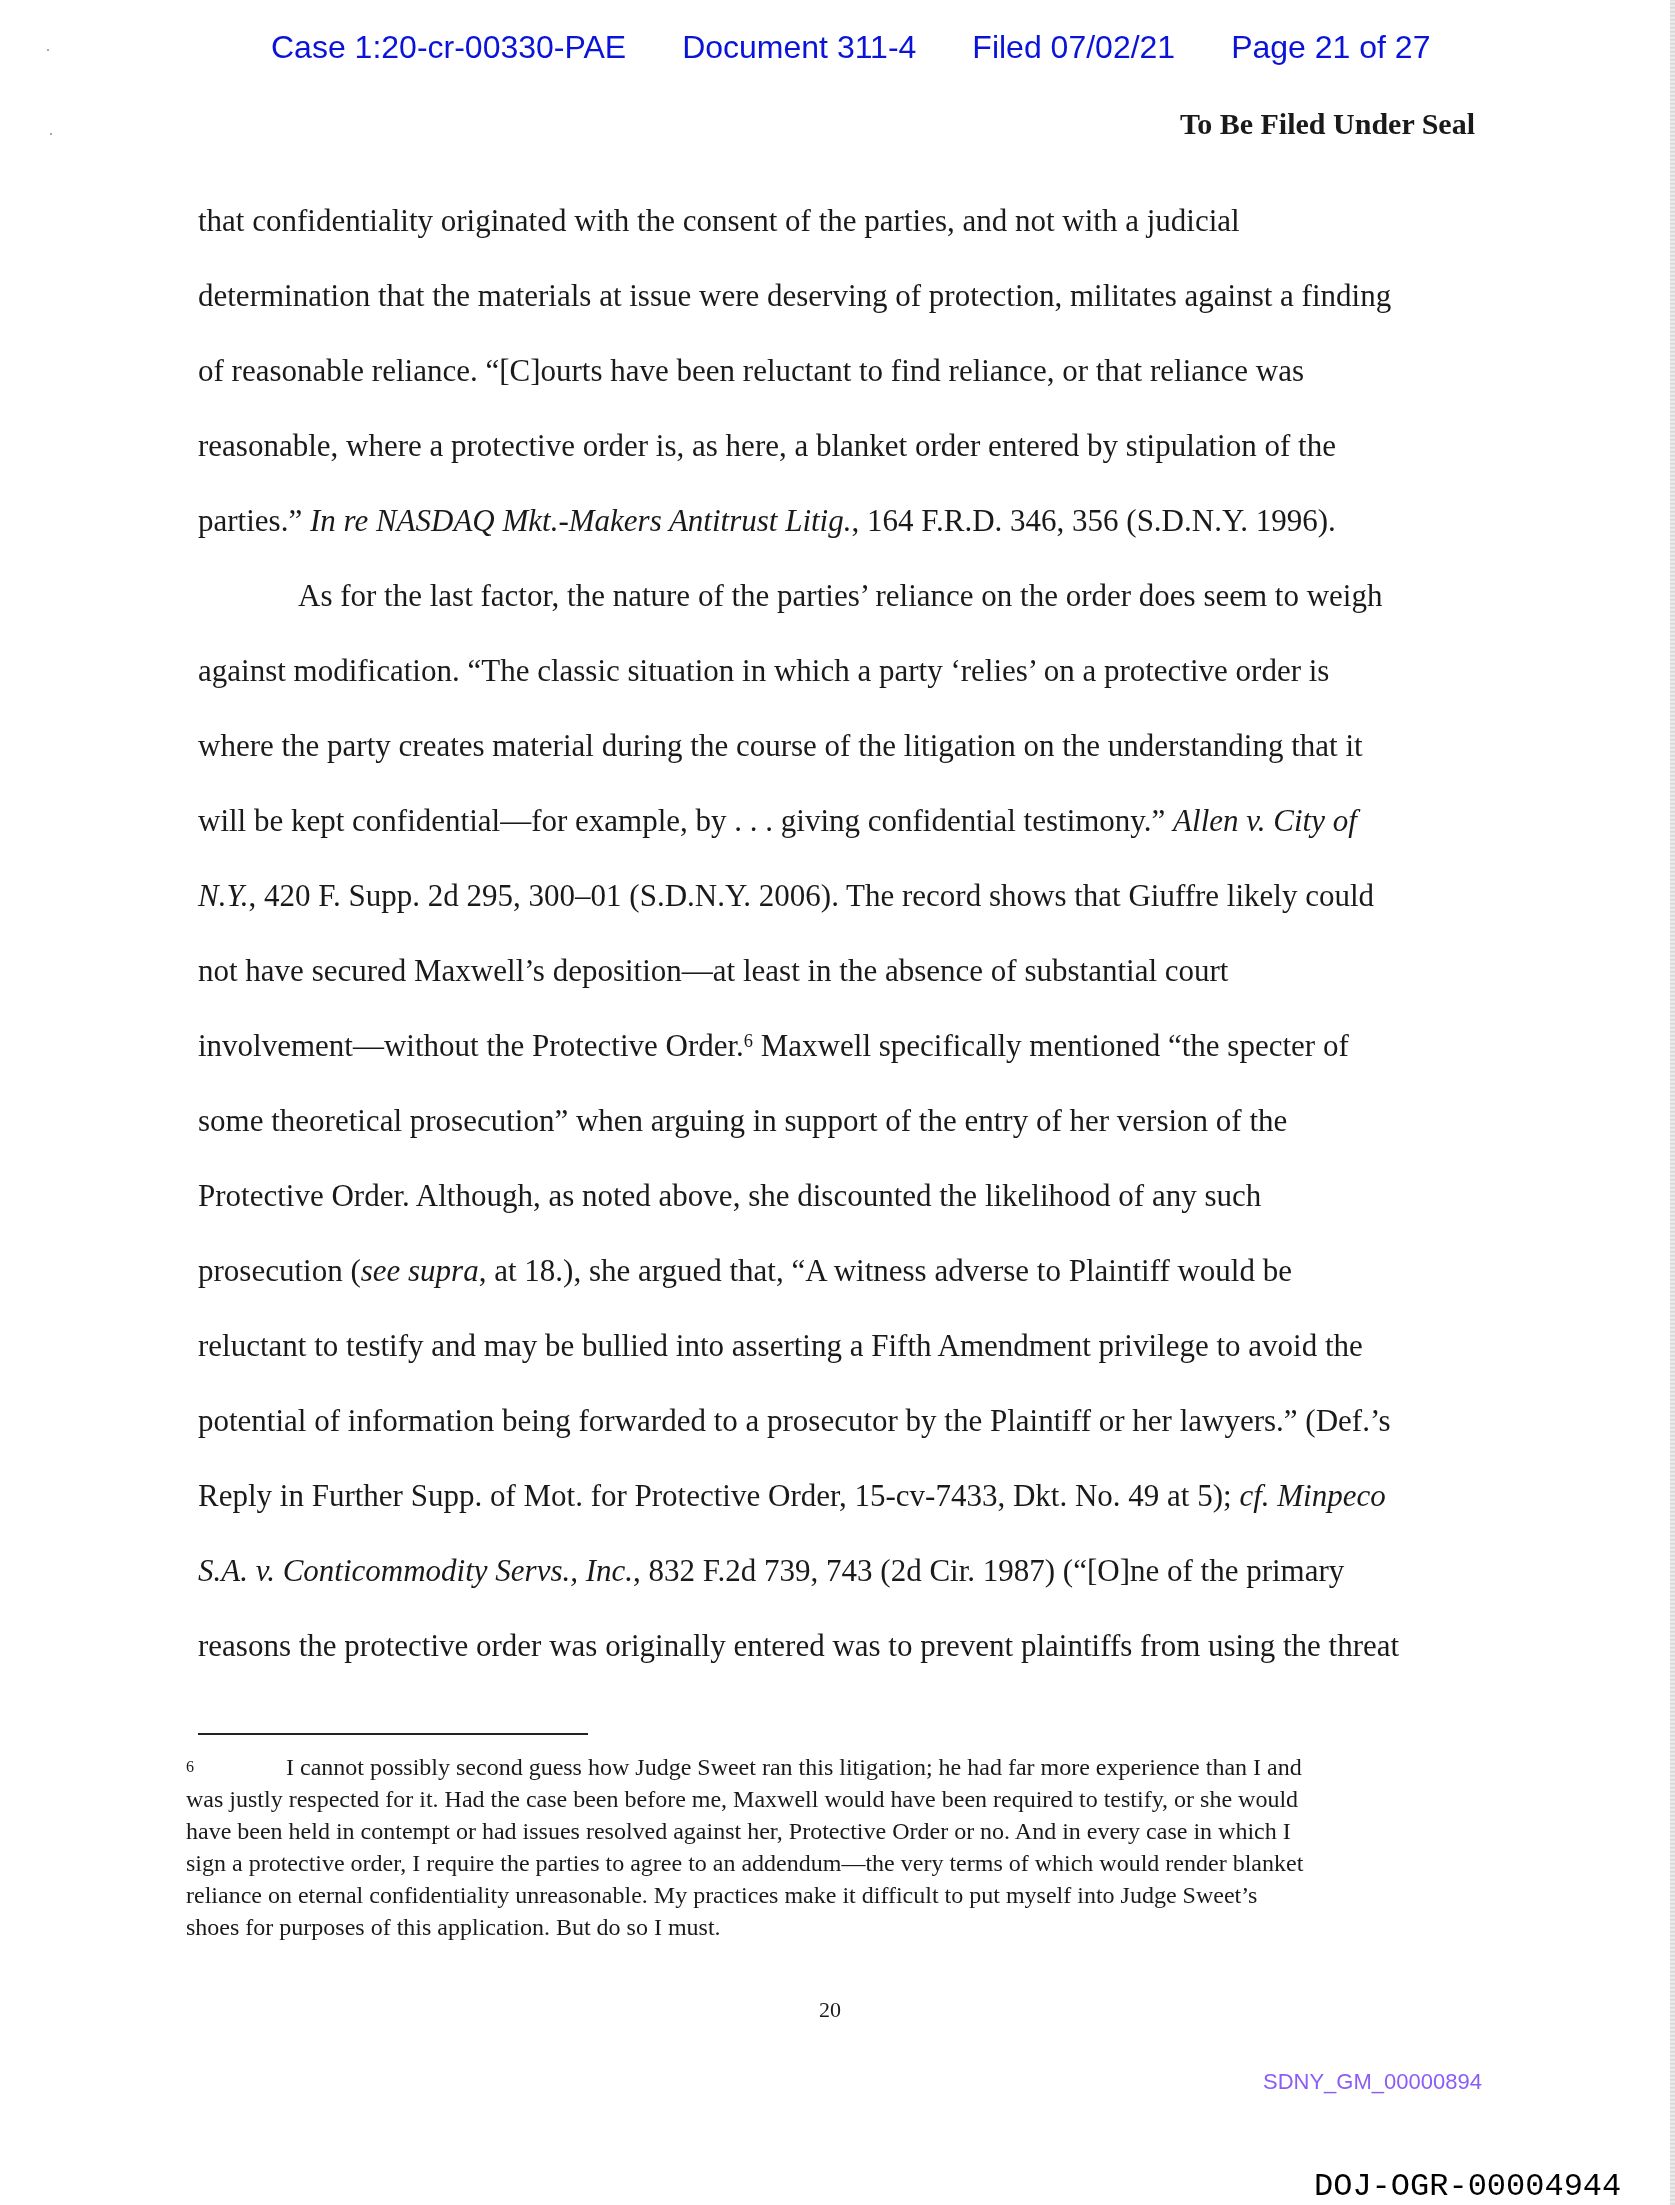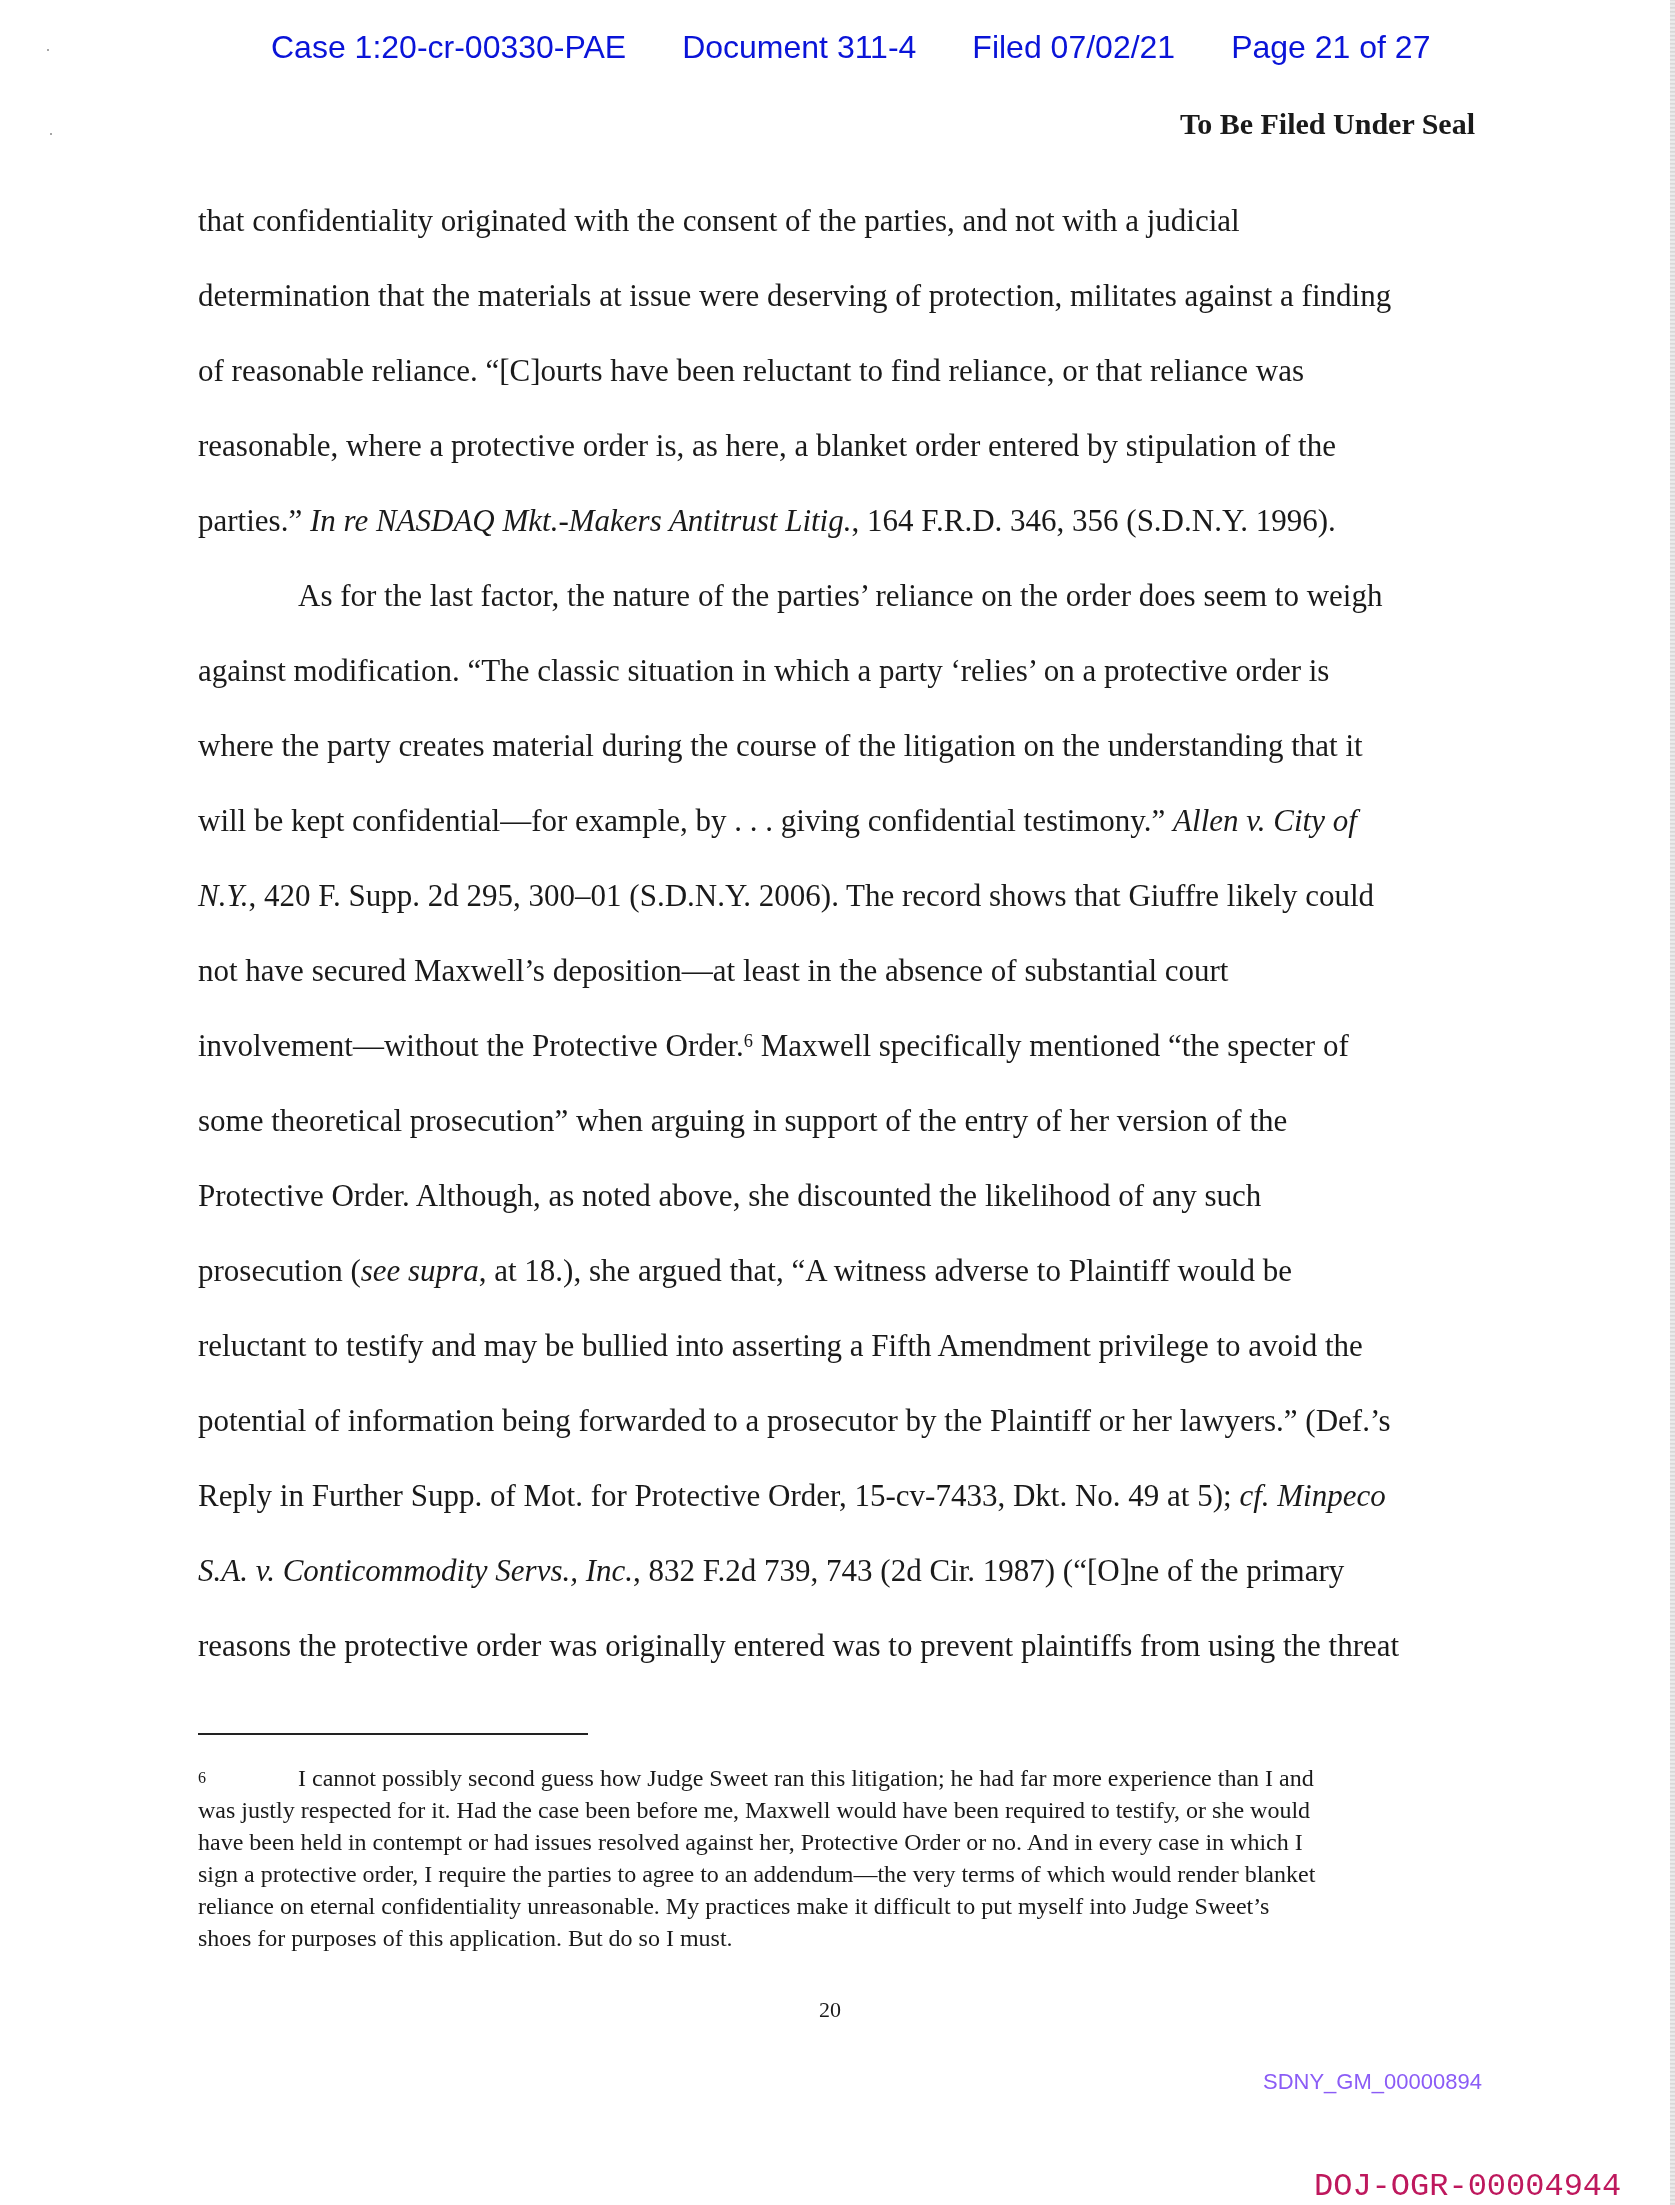--- a/index.html
+++ b/index.html
@@ -21,32 +21,32 @@
   .line {
     font-size:31px; height:75px; line-height:47px; white-space:nowrap;
   }
   .indent { padding-left:100px; }
   i { font-style:italic; }
   sup { font-size:18.4px; vertical-align:top; position:relative; top:-4px; }
   .fn-rule {
     position:absolute; left:198px; top:1733px; width:390px; height:2px; background:#222;
   }
   .footnote {
-    position:absolute; left:198px; top:1751px; width:1274px;margin-top:11px;
+    position:absolute; left:186px; top:1751px; width:1274px;
   }
   .fn-line { font-size:24px; line-height:32px; white-space:nowrap; }
   .fn-num { font-size:16px; vertical-align:top; display:inline-block; width:100px; }
   .page-num {
     position:absolute; top:1997px; left:819px; font-size:22px;
   }
   .bates1 {
     position:absolute; top:2069px; left:1263px; font-family:Liberation Sans, sans-serif; font-size:22px; color:#8b5cf6;
   }
   .bates2 {
-    position:absolute; top:2168px; left:1314px; font-family:"Liberation Mono", "DejaVu Sans Mono", monospace; font-size:32px; color:#be185d;
+    position:absolute; top:2168px; left:1314px; font-family:"Liberation Mono", "DejaVu Sans Mono", monospace; font-size:32px; color:#000000;
   }
   .scan-edge {
     position:absolute; top:0; right:0; width:5.3px; height:100%;
     background:repeating-linear-gradient(to bottom, #d8d8d8 0px, #f2f2f2 2px, #cfcfcf 4px);
   }
   .dot { position:absolute; width:2px; height:2px; background:#888; border-radius:50%; }
 </style>
 </head>
 <body>
 

